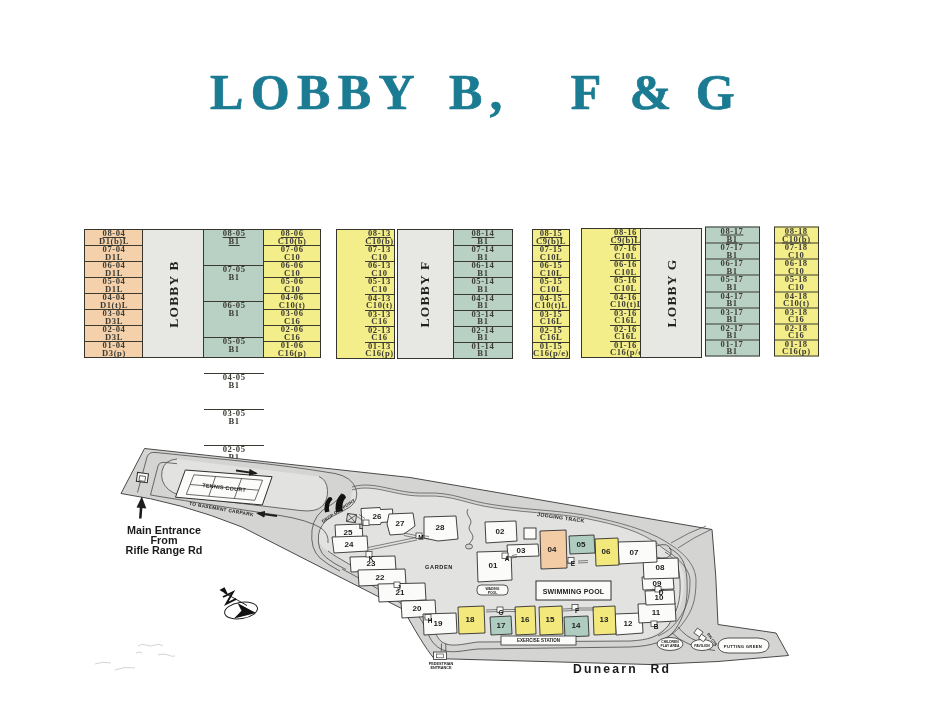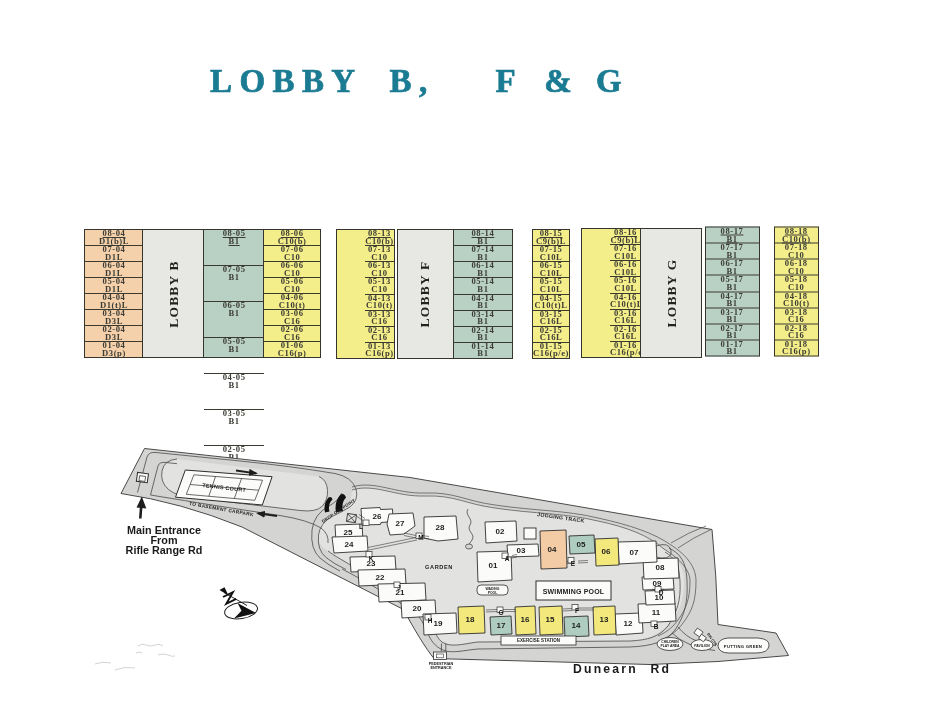--- a/index.html
+++ b/index.html
@@ -1,20 +1,20 @@
 <!DOCTYPE html>
 <html><head>
 <meta charset="utf-8">
 <style>
 html,body{margin:0;padding:0;}
 body{width:943px;height:717px;background:#ffffff;position:relative;overflow:hidden;
   font-family:"Liberation Sans",sans-serif;}
 #title{position:absolute;left:0;top:63px;width:943px;text-align:left;
   font-family:"Liberation Serif",serif;font-weight:bold;color:#1b7b92;-webkit-text-stroke:0.7px #1b7b92;
-  font-size:33px;white-space:nowrap;letter-spacing:7.4px;}
+  font-size:50px;white-space:nowrap;letter-spacing:7.4px;}
 #title span{display:inline-block;}
 .tbl{position:absolute;display:flex;}
 .col{display:flex;flex-direction:column;border:1.6px solid #35352e;box-sizing:border-box;}
 .cell{flex:1;border-top:1.5px solid #3a3a30;
   font-family:"Liberation Serif",serif;font-weight:bold;font-size:8.6px;line-height:7.5px;
   color:#3c3c34;text-align:center;display:flex;flex-direction:column;justify-content:center;
   letter-spacing:0.55px;}
 .cell:first-child{border-top:none;text-decoration:underline;}
 
 .lobby{display:flex;align-items:center;justify-content:center;}

